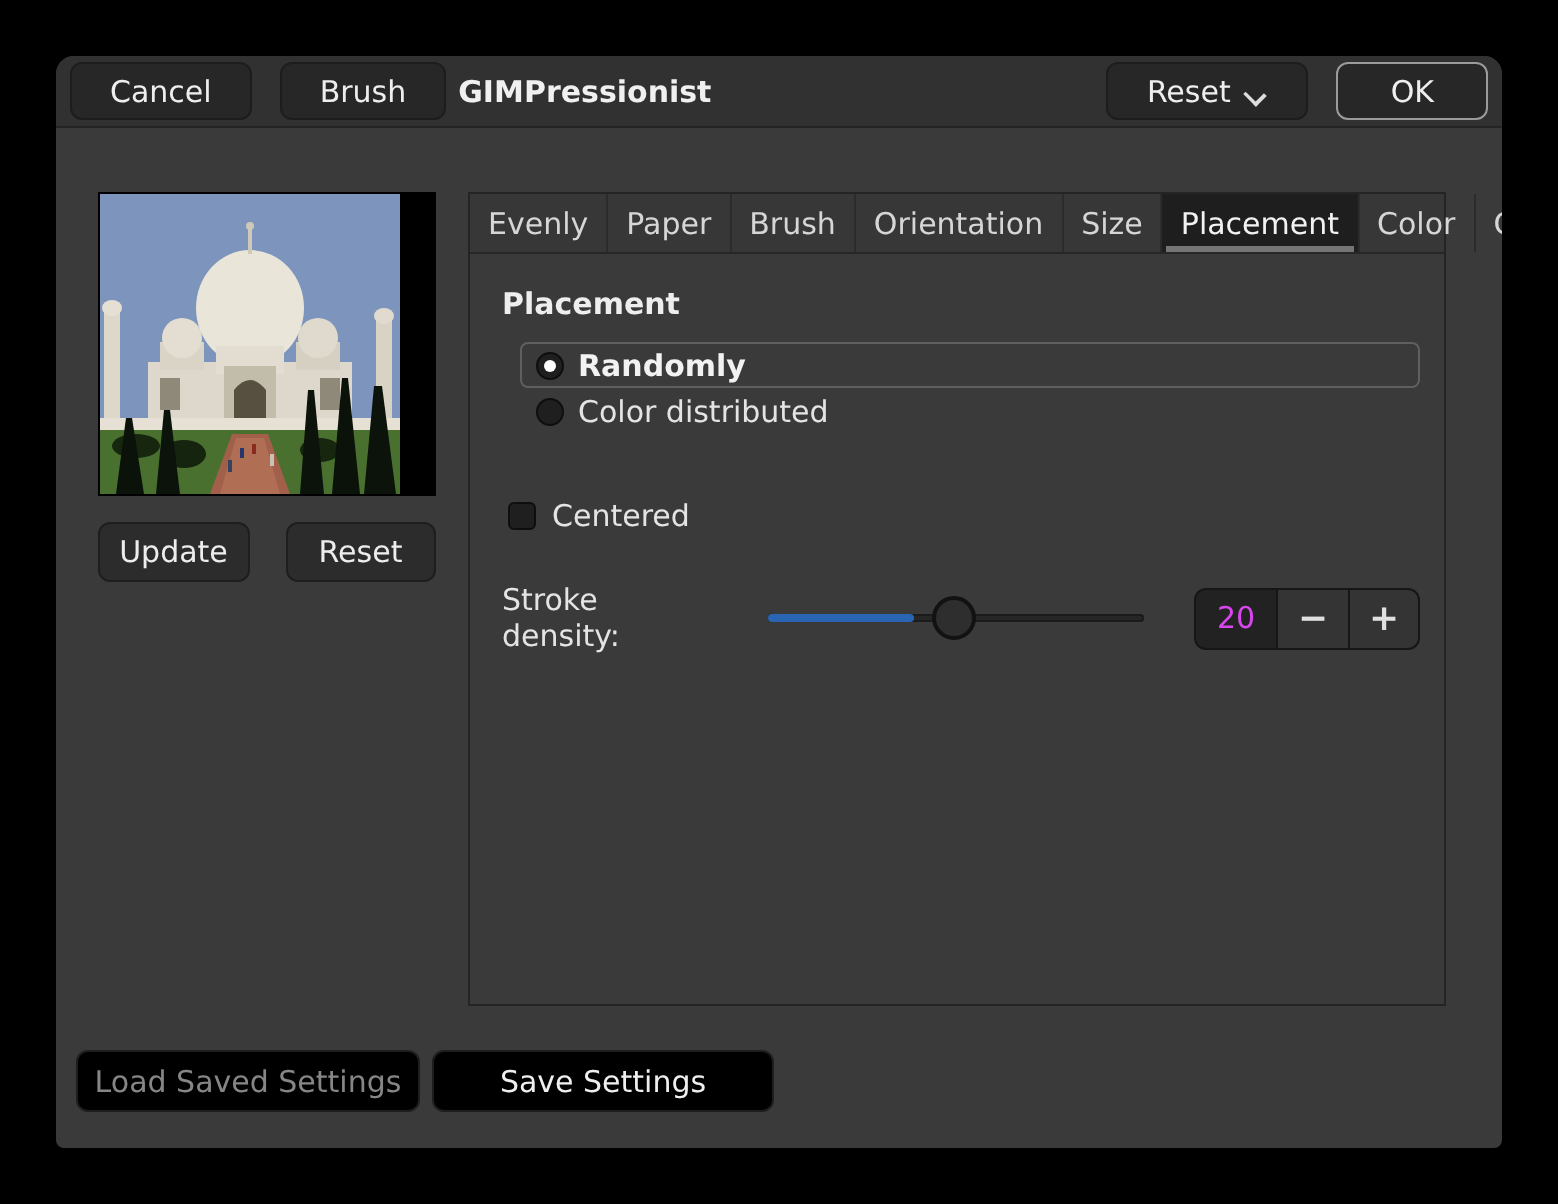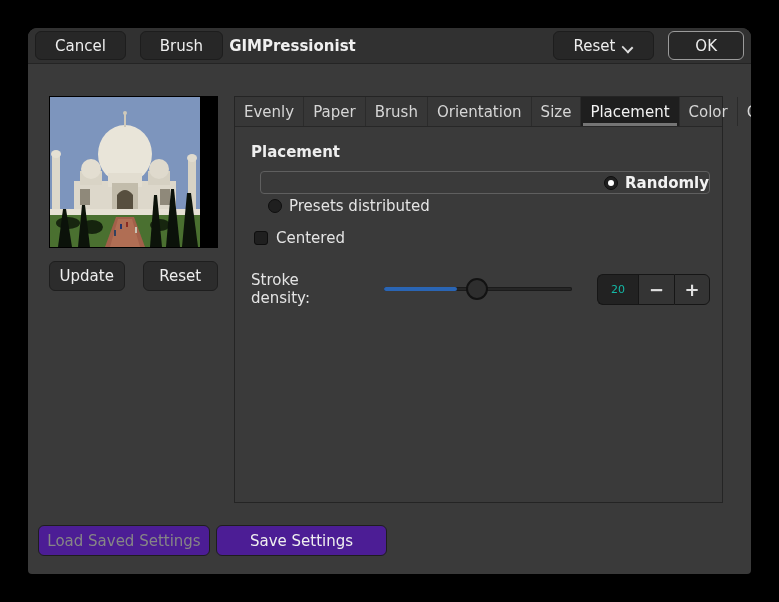--- a/index.html
+++ b/index.html
@@ -53,32 +53,32 @@
   .tab.selected { background: #1e1e1e; color: #f2f2f2; }
   .tab.selected::after {
     content: ""; position: absolute; left: 2px; right: 2px; bottom: 0; height: 3px; background: #757575;
   }
   .panel { padding: 16px 12px 0 16px; }
   .panel-heading { font-weight: bold; color: #eeeeee; margin-bottom: 10px; }
   .radio-row {
     margin-left: 9px; height: 23px; display: flex; align-items: center; gap: 7px;
     padding-left: 7px; border: 1px solid transparent; border-radius: 4px;
   }
-  .radio-row.focused { border-color: #5f5f5f; justify-content: flex-end; }
+  .radio-row.focused { border-color: #5f5f5f; }
   .radio {
     width: 14px; height: 14px; border-radius: 50%; background: #1f1f1f;
     border: 1px solid #0e0e0e; position: relative; flex: 0 0 auto;
   }
   .radio.checked::after {
     content: ""; position: absolute; left: 50%; top: 50%; width: 6px; height: 6px;
     transform: translate(-50%,-50%); border-radius: 50%; background: #ffffff;
   }
   .radio-label { color: #e4e4e4; }
   .radio-label.bold { font-weight: bold; color: #f2f2f2; }
-  .check-row { margin-top: 12px; margin-left: 3px; display: flex; align-items: center; gap: 8px; }
+  .check-row { margin-top: 32px; margin-left: 3px; display: flex; align-items: center; gap: 8px; }
   .checkbox {
     width: 14px; height: 14px; border-radius: 3px; background: #1f1f1f;
     border: 1px solid #0e0e0e; flex: 0 0 auto;
   }
   
   .density-row { margin-top: 24px; display: flex; align-items: center; justify-content: flex-end; }
   .density-label { color: #e4e4e4; }
   .slider { position: relative; width: 210px; height: 24px; margin-left: 33px; }
   .slider .track {
     position: absolute; left: 0; right: 0; top: 10px; height: 4px;
@@ -88,33 +88,33 @@
     position: absolute; left: 0; top: 10px; height: 4px; width: 39%;
     background: #2a65b4; border-radius: 2px;
   }
   .slider .handle {
     position: absolute; left: 82px; top: 1px; width: 22px; height: 22px;
     border-radius: 50%; background: #2e2e2e; border: 2px solid #121212;
   }
   .spin-group { display: flex; margin-left: 25px; height: 31px; }
   .spin-value {
     width: 41px; background: #222222; border: 1px solid #161616; border-right: none;
-    border-radius: 6px 0 0 6px; color: #14b8a6; display: flex; align-items: center;
-    justify-content: center; font-size: 11px;
+    border-radius: 6px 0 0 6px; color: #d946ef; display: flex; align-items: center;
+    justify-content: center; font-size: 15px;
   }
   .spin-btn {
     width: 36px; background: #343434; border: 1px solid #161616; border-right: none;
     color: #e0e0e0; display: flex; align-items: center; justify-content: center;
     font-size: 18px; font-weight: bold;
   }
   .spin-btn.plus { border-right: 1px solid #161616; border-radius: 0 6px 6px 0; }
   
   .footer { position: absolute; left: 10px; top: 461px; display: flex; gap: 6px; }
   .footer-btn {
-    height: 31px; background: #4c1d95; border: 1px solid #1e1e1e; border-radius: 6px;
+    height: 31px; background: #000000; border: 1px solid #1e1e1e; border-radius: 6px;
     display: flex; align-items: center; justify-content: center; font-size: 15px;
   }
   .footer-btn.load { width: 172px; color: #868686; }
   .footer-btn.save { width: 171px; color: #efefef; }
 </style>
 </head>
 <body>
 
 <div class="window">
 
@@ -209,21 +209,21 @@
       <div class="panel">
         <div class="panel-heading">Placement</div>
 
         <div class="radio-row focused">
           <span class="radio checked"></span>
           <span class="radio-label bold">Randomly</span>
         </div>
 
         <div class="radio-row">
           <span class="radio"></span>
-          <span class="radio-label">Presets distributed</span>
+          <span class="radio-label">Color distributed</span>
         </div>
 
         <div class="check-row">
           <span class="checkbox"></span>
           <span class="radio-label">Centered</span>
         </div>
 
         <div class="density-row">
           <span class="density-label">Stroke density:</span>
           <div class="slider">

